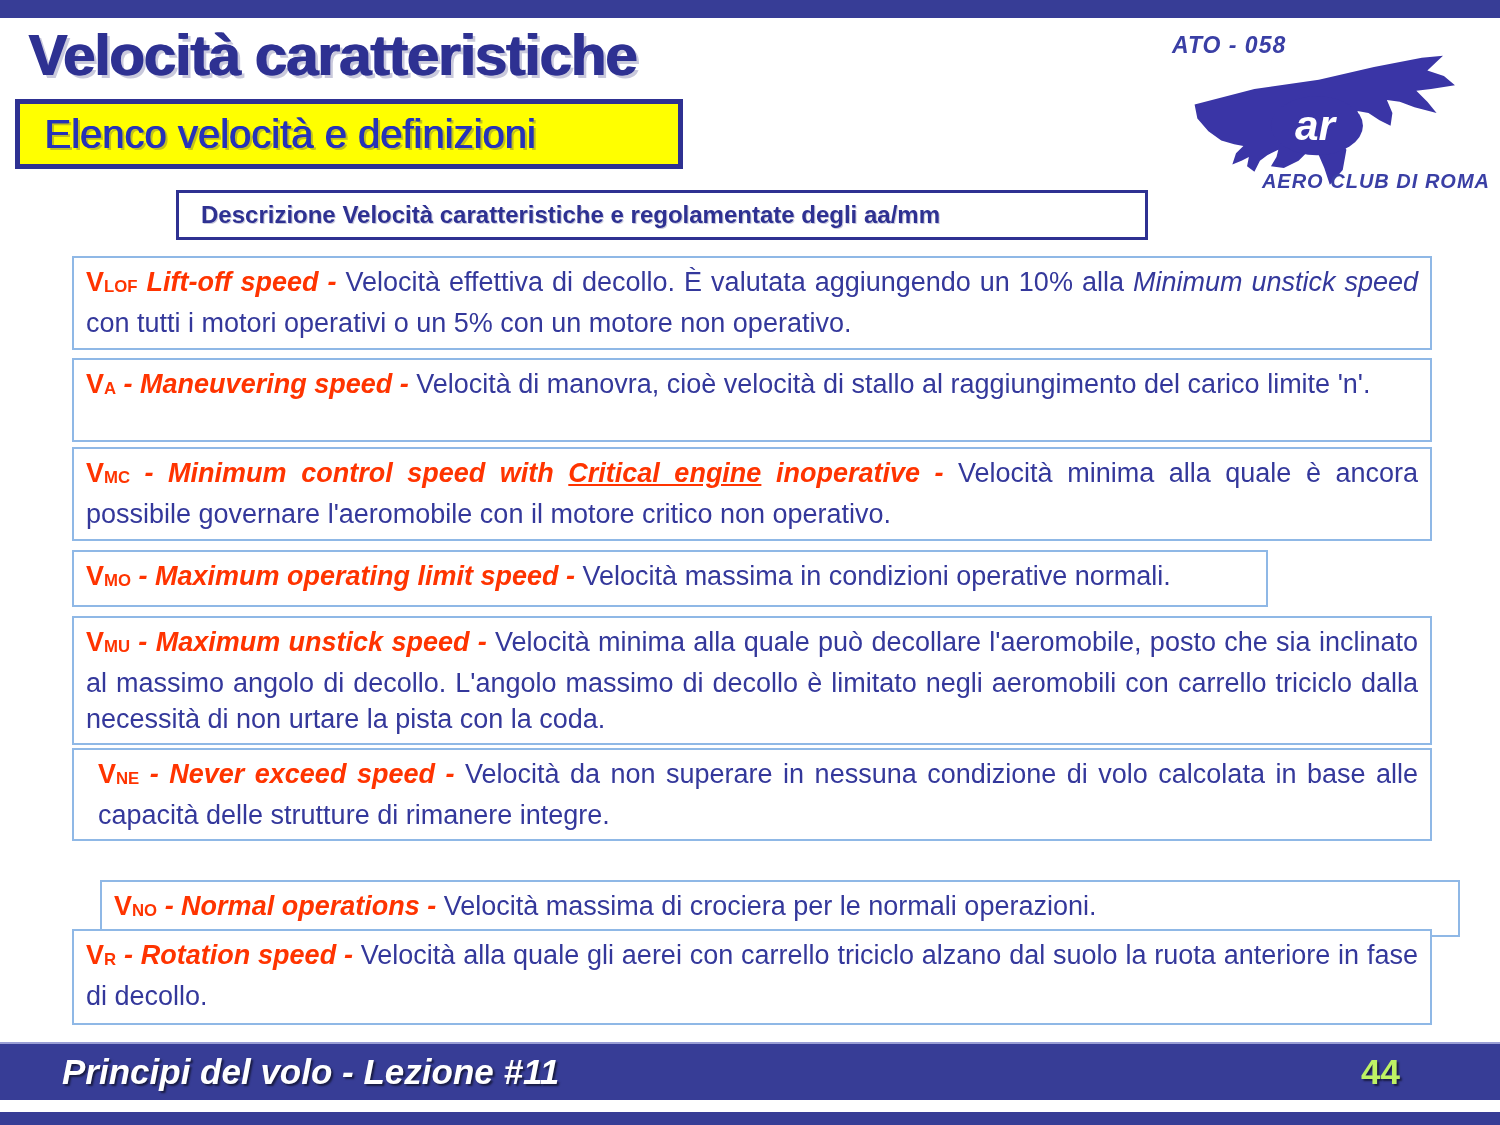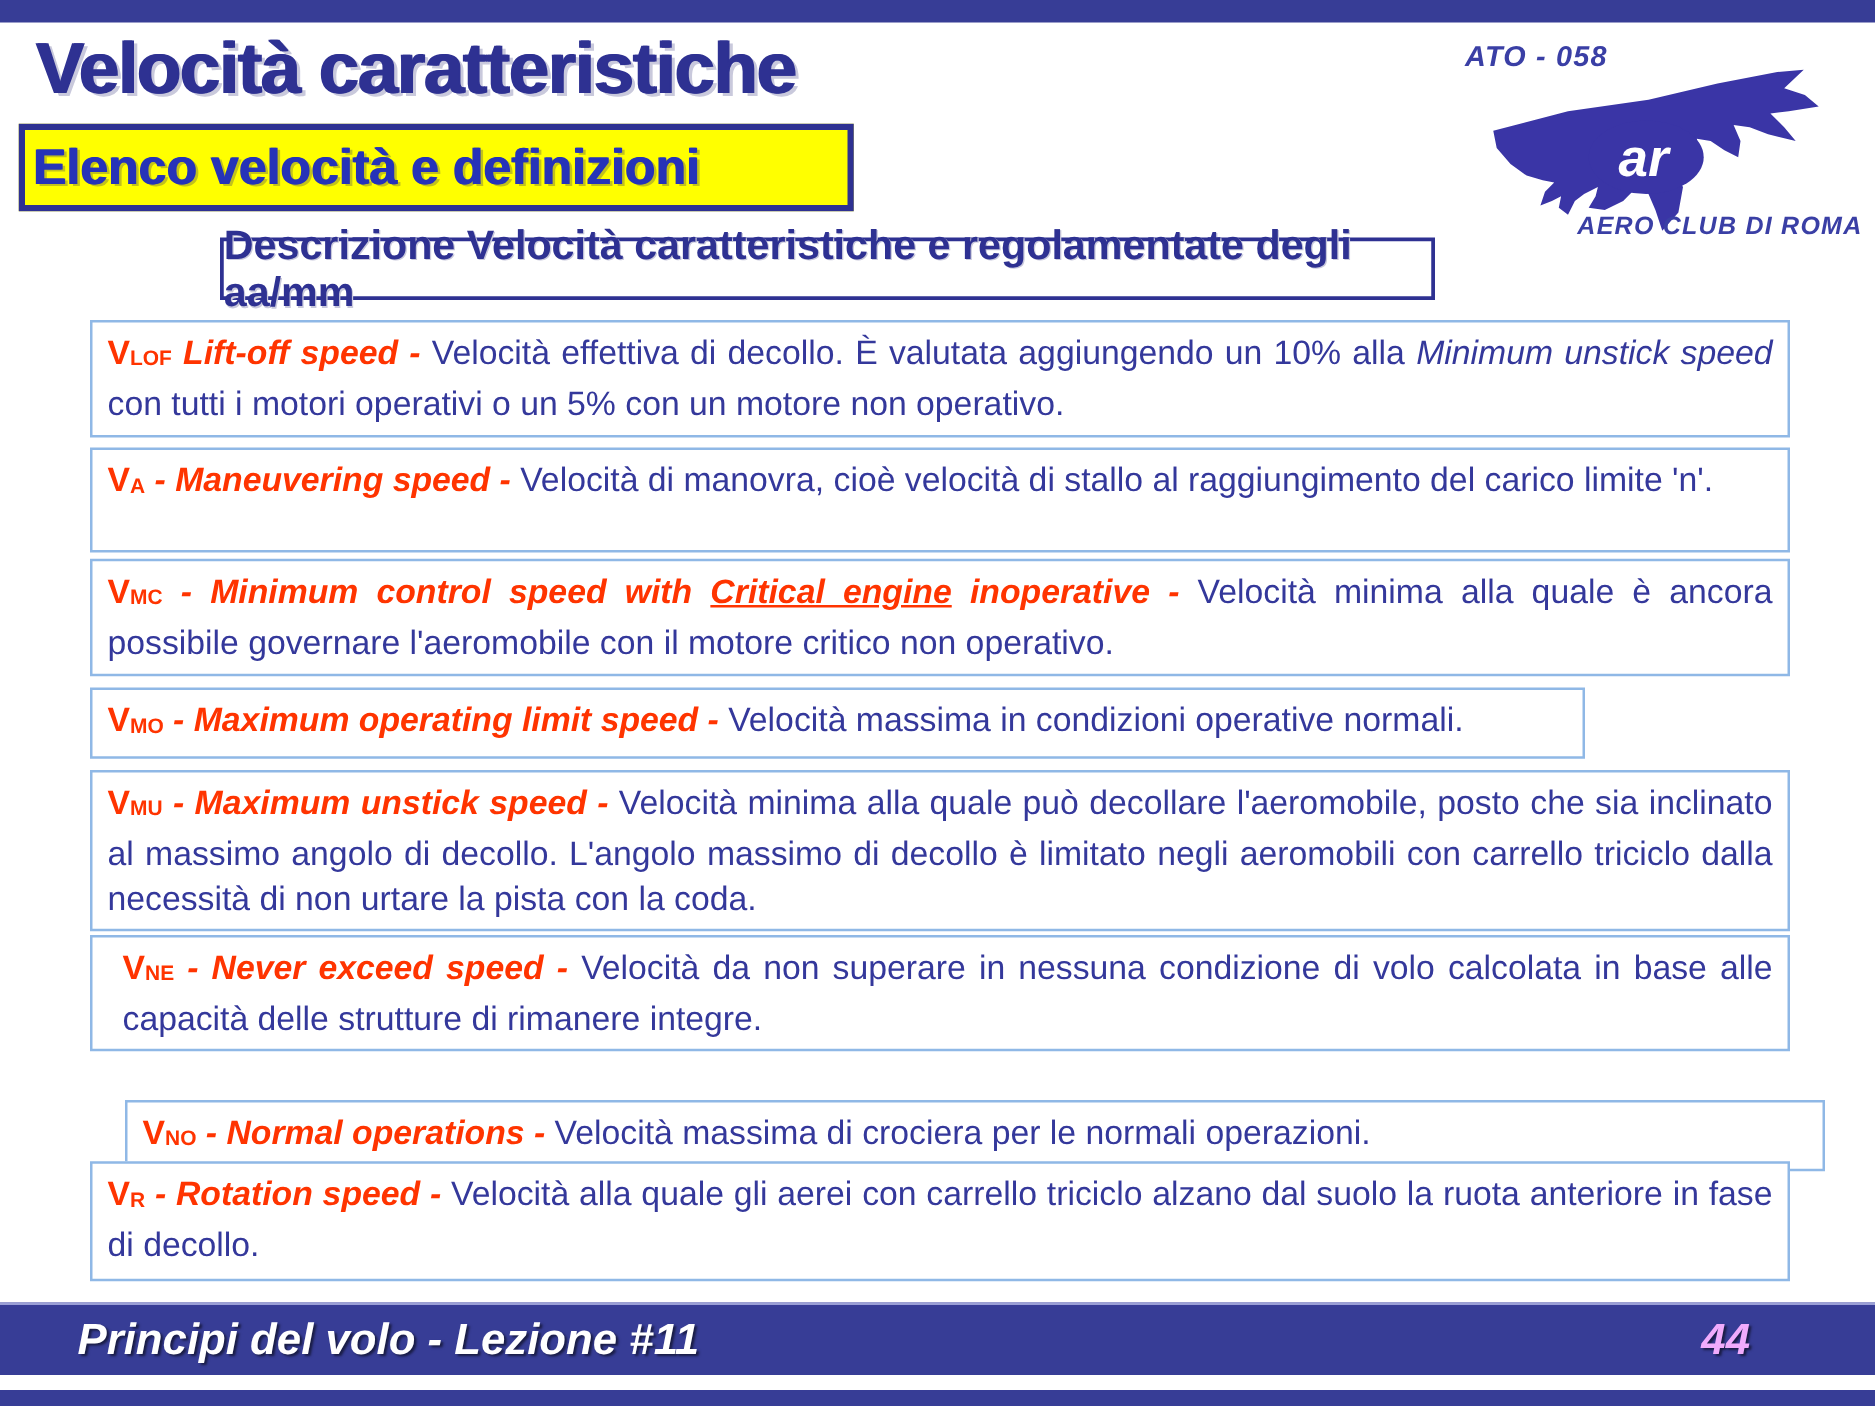--- a/index.html
+++ b/index.html
@@ -14,31 +14,31 @@
     position:absolute;left:28px;top:22px;width:900px;
     font-size:58px;font-weight:bold;color:#2E3192;letter-spacing:-1px;line-height:66px;
     text-shadow:1.5px 0 0 #2E3192,4px 3px 0 #c9c9dc;
   }
   .banner{
     position:absolute;left:15px;top:99px;width:668px;height:70px;
     background:#FFFF00;border:5px solid #2E3192;box-sizing:border-box;
     display:flex;align-items:center;
   }
   .banner-label{
-    padding-left:6px;font-size:40px;font-weight:bold;color:#2633B8;
+    padding-left:24px;font-size:40px;font-weight:normal;color:#2633B8;
     text-shadow:1px 0 0 #2633B8,3px 2px 0 rgba(120,120,60,.45);
   }
 
   .subtitle-box{
     position:absolute;left:176px;top:190px;width:972px;height:50px;
     background:#ffffff;border:3px solid #2E3192;box-sizing:border-box;
     display:flex;align-items:center;
   }
   .subtitle-label{
-    padding-left:0;font-size:33px;font-weight:bold;color:#2E3192;
+    padding-left:22px;font-size:24px;font-weight:bold;color:#2E3192;
     text-shadow:1px 1px 0 #c9c9dc;
   }
 
   .logo{position:absolute;left:1160px;top:20px;width:330px;height:200px;text-align:right;}
   .ato-label{
     position:absolute;left:12px;top:12px;font-size:23px;font-weight:bold;font-style:italic;
     color:#3A3FA5;letter-spacing:1px;
   }
   .eagle{position:absolute;left:18px;top:34px;width:300px;height:138px;}
   .club-label{
@@ -71,21 +71,21 @@
   .footer-bar{
     position:absolute;left:0;top:1042px;width:1500px;height:58px;
     background:#373D96;border-top:2px solid #9a9fd6;box-sizing:border-box;
     display:flex;align-items:center;padding-left:32px;
   }
   .footer-left{
     margin-left:30px;font-size:35px;font-weight:bold;font-style:italic;color:#ffffff;
     text-shadow:2px 2px 2px rgba(0,0,0,.55);flex:1;
   }
   .footer-page{
-    margin-right:100px;font-size:35px;font-weight:bold;font-style:italic;color:#f0abfc;
+    margin-right:100px;font-size:35px;font-weight:bold;color:#bef264;
     text-shadow:2px 2px 2px rgba(0,0,0,.55);
   }
 </style>
 </head>
 <body>
 
 <div class="slide">
 
   <div class="top-strip"></div>
 

